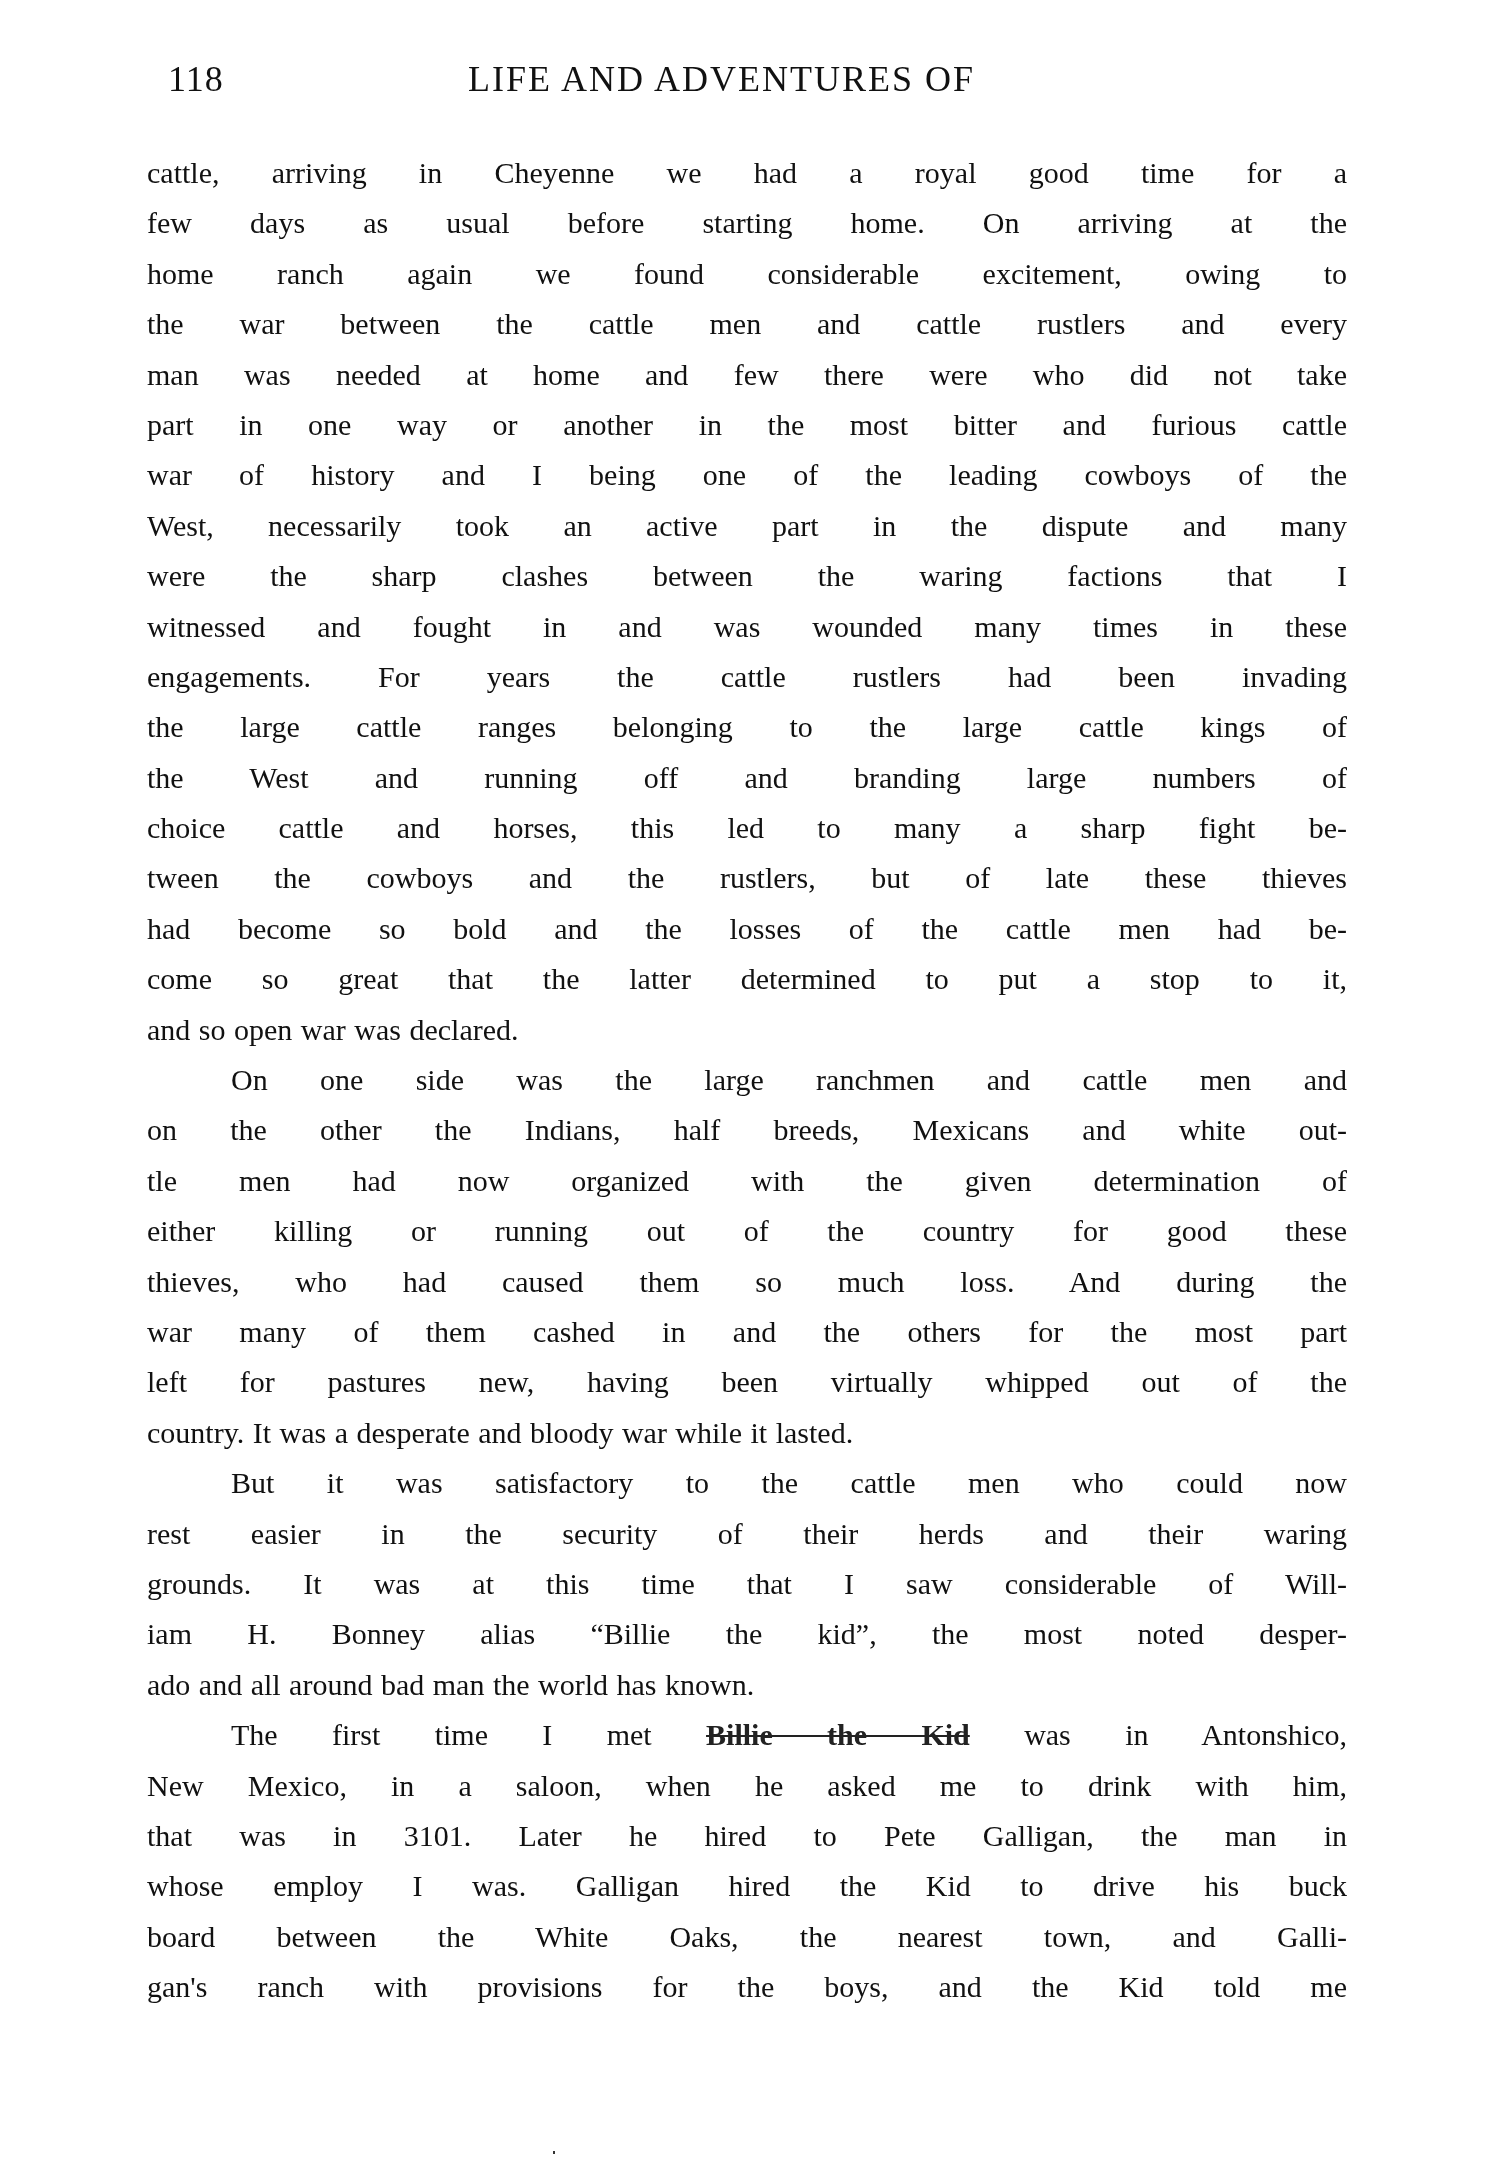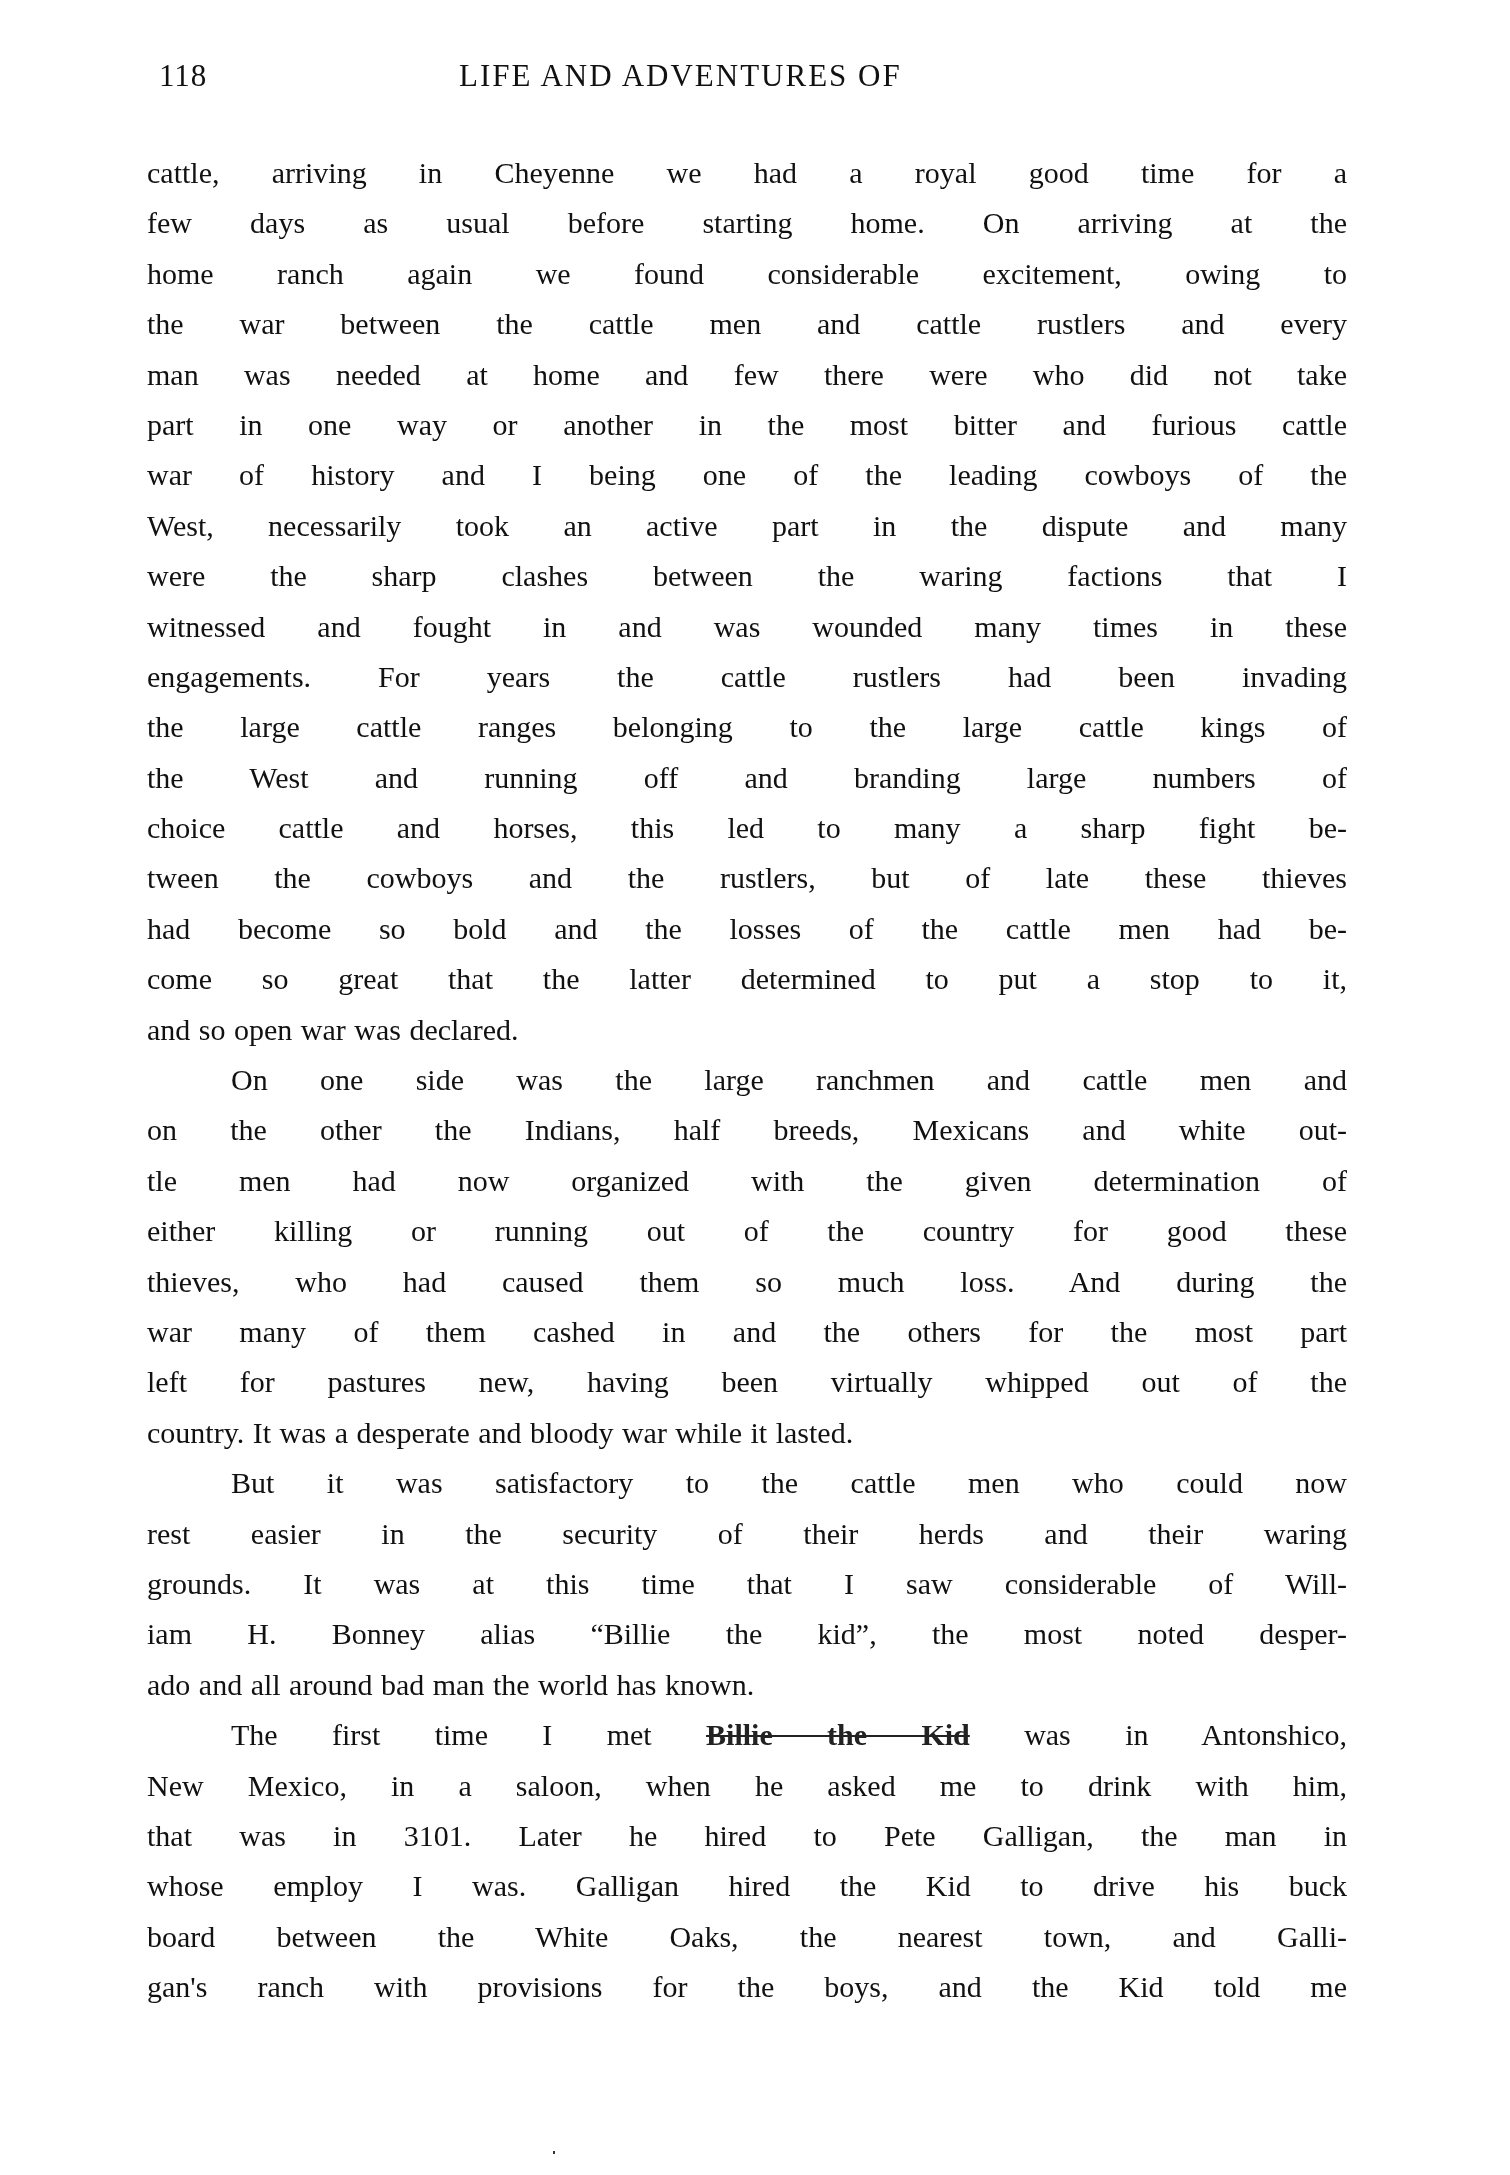--- a/index.html
+++ b/index.html
@@ -18,24 +18,24 @@
     .page {
       position: absolute;
       left: 0; top: 0;
       width: 1510px;
       height: 2175px;
       background: #ffffff;
     }
     .running-head {
       position: absolute;
       top: 58px;
-      left: 159px;
+      left: 168px;
       width: 900px;
       height: 40px;
-      font-size: 31px;
+      font-size: 36px;
       letter-spacing: 1px;
     }
     .page-number {
       position: absolute;
       left: 0;
       top: 0;
     }
     .running-title {
       position: absolute;
       left: 300px;

